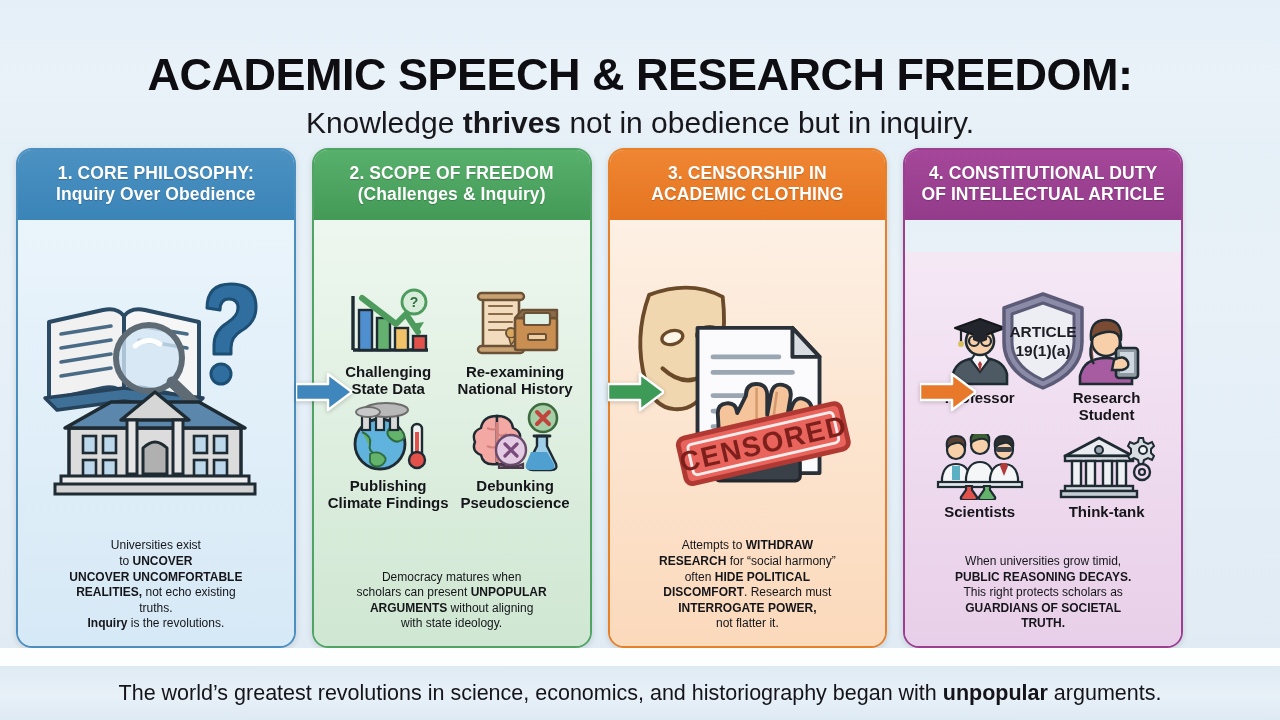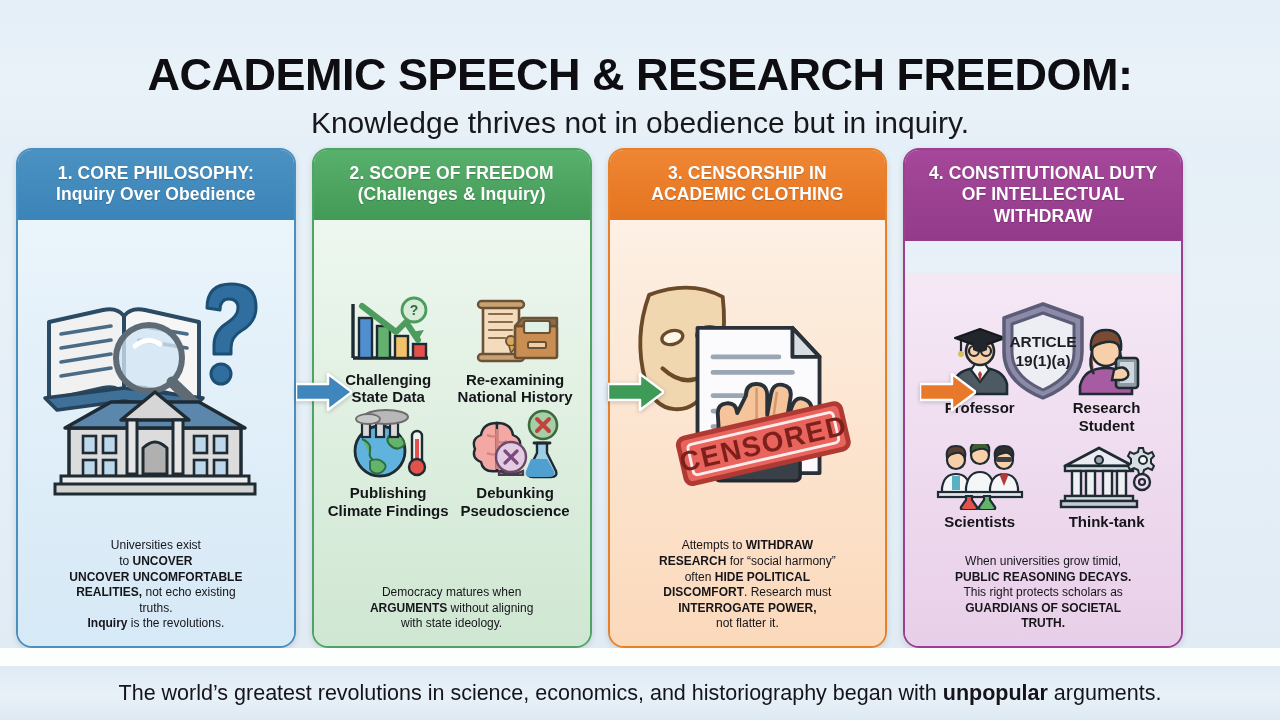--- a/index.html
+++ b/index.html
@@ -21,21 +21,21 @@
     padding-top: 6px;
   }
   .title {
     font-size: 45px; font-weight: 700; letter-spacing: -0.5px;
     color: #0e0e12; text-align: center; line-height: 1.05;
   }
   .subtitle {
     font-size: 30px; color: #17171c; text-align: center;
     margin-top: 8px; font-weight: 400;
   }
-  .subtitle b { font-weight: 400; }
+  .subtitle b { font-weight: 700; }
 
   
   .strip {
     position: absolute; top: 148px; left: 0; width: 1199px; height: 500px;
     display: flex; align-items: stretch;
   }
   .panel {
     width: 296px; margin: 0 8px;
     border-radius: 16px; overflow: hidden;
     display: flex; flex-direction: column;
@@ -294,20 +294,21 @@
             <div class="cap">
               <div>Debunking</div>
               <div>Pseudoscience</div>
             </div>
           </div>
 
         </div>
       </div>
       <div class="p-text">
         <div>Democracy matures when</div>
+        <div><span>scholars can present </span><b>UNPOPULAR</b></div>
         <div><b>ARGUMENTS</b><span> without aligning</span></div>
         <div>with state ideology.</div>
       </div>
     </div>
   </div>
 
   <div class="panel c-orange">
     <div class="p-head">
       <div>3. CENSORSHIP IN</div>
       <div>ACADEMIC CLOTHING</div>
@@ -360,21 +361,21 @@
         <div><b>DISCOMFORT</b><span>. Research must</span></div>
         <div><b>INTERROGATE POWER,</b></div>
         <div>not flatter it.</div>
       </div>
     </div>
   </div>
 
   <div class="panel c-purple">
     <div class="p-head">
       <div>4. CONSTITUTIONAL DUTY</div>
-      <div>OF INTELLECTUAL WITHDRAW</div>
+      <div>OF INTELLECTUAL ARTICLE</div>
     </div>
     <div class="p-body">
       <div class="p-icons">
         <div class="grid2" style="position:relative;">
 
           <div style="position:absolute; left:50%; top:-6px; transform:translateX(-50%); z-index:4;">
             <svg width="90" height="102" viewBox="0 0 90 102">
               <path d="M45 4 L84 18 L84 52 q0 30 -39 46 q-39 -16 -39 -46 L6 18 Z" fill="#8b8ba8" stroke="#5c5c78" stroke-width="3.5" stroke-linejoin="round"></path>
               <path d="M45 13 L76 24 L76 52 q0 24 -31 38 q-31 -14 -31 -38 L14 24 Z" fill="#eceef3" stroke="#5c5c78" stroke-width="3" stroke-linejoin="round"></path>
               <text x="45" y="47" text-anchor="middle" font-size="15.5" font-weight="700" fill="#1d1d26" font-family="Liberation Sans, sans-serif">ARTICLE</text>

